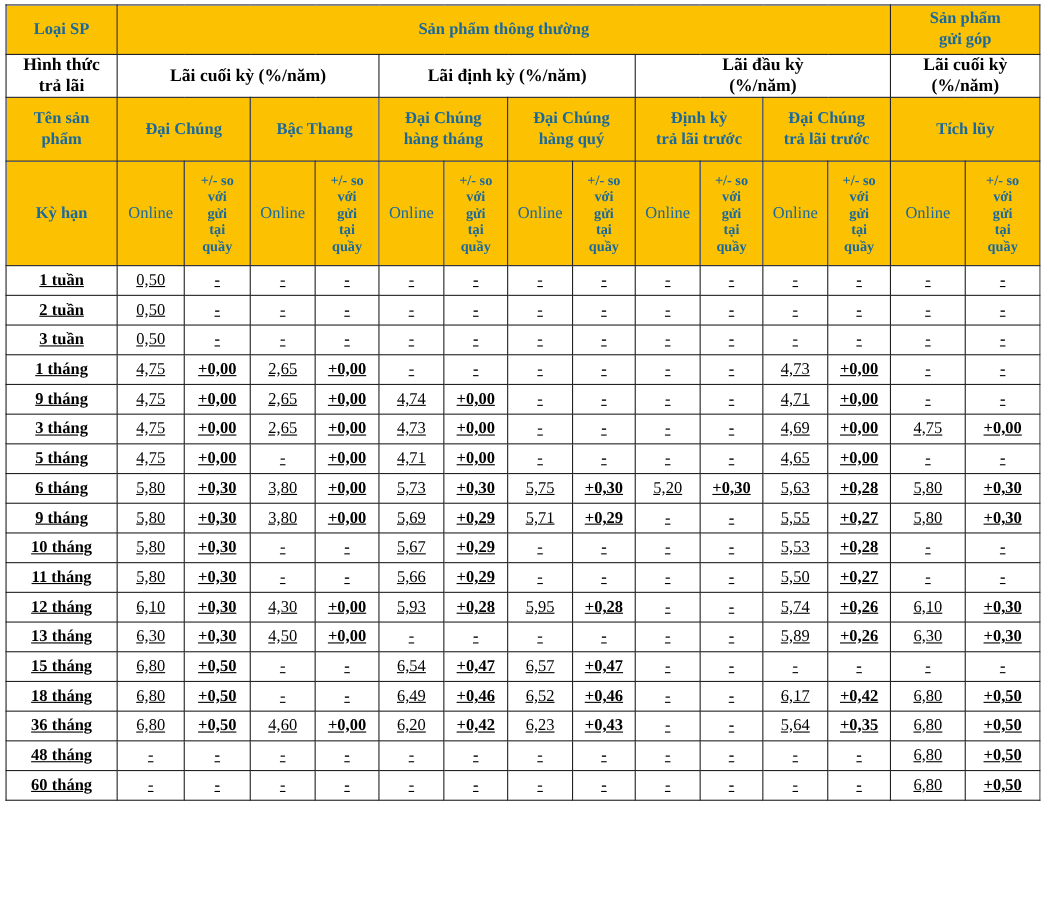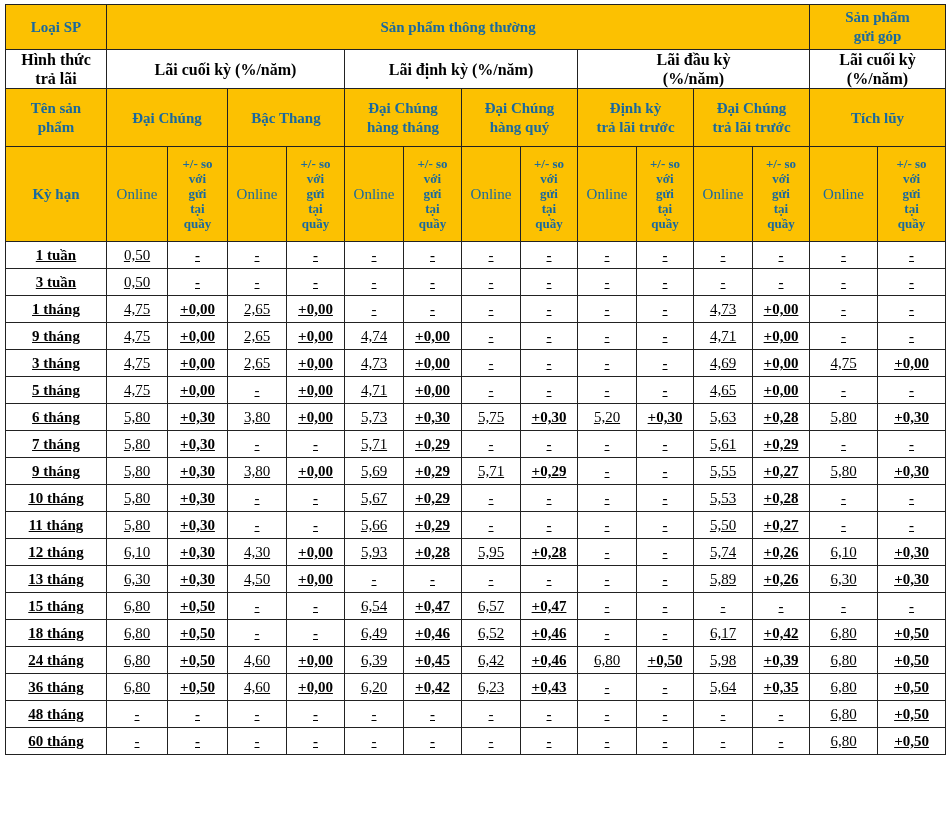--- a/index.html
+++ b/index.html
@@ -166,20 +166,37 @@
         <td class="rate">-</td>
         <td class="delta">-</td>
         <td class="rate">-</td>
         <td class="delta">-</td>
         <td class="rate">-</td>
         <td class="delta">-</td>
         <td class="rate">-</td>
         <td class="delta">-</td>
       </tr>
       <tr>
+        <td class="term">2 tuần</td>
+        <td class="rate">0,50</td>
+        <td class="delta">-</td>
+        <td class="rate">-</td>
+        <td class="delta">-</td>
+        <td class="rate">-</td>
+        <td class="delta">-</td>
+        <td class="rate">-</td>
+        <td class="delta">-</td>
+        <td class="rate">-</td>
+        <td class="delta">-</td>
+        <td class="rate">-</td>
+        <td class="delta">-</td>
+        <td class="rate">-</td>
+        <td class="delta">-</td>
+      </tr>
+      <tr>
         <td class="term">3 tuần</td>
         <td class="rate">0,50</td>
         <td class="delta">-</td>
         <td class="rate">-</td>
         <td class="delta">-</td>
         <td class="rate">-</td>
         <td class="delta">-</td>
         <td class="rate">-</td>
         <td class="delta">-</td>
         <td class="rate">-</td>
@@ -266,37 +283,20 @@
         <td class="rate">5,73</td>
         <td class="delta">+0,30</td>
         <td class="rate">5,75</td>
         <td class="delta">+0,30</td>
         <td class="rate">5,20</td>
         <td class="delta">+0,30</td>
         <td class="rate">5,63</td>
         <td class="delta">+0,28</td>
         <td class="rate">5,80</td>
         <td class="delta">+0,30</td>
-      </tr>
-      <tr>
-        <td class="term">7 tháng</td>
-        <td class="rate">5,80</td>
-        <td class="delta">+0,30</td>
-        <td class="rate">-</td>
-        <td class="delta">-</td>
-        <td class="rate">5,71</td>
-        <td class="delta">+0,29</td>
-        <td class="rate">-</td>
-        <td class="delta">-</td>
-        <td class="rate">-</td>
-        <td class="delta">-</td>
-        <td class="rate">5,61</td>
-        <td class="delta">+0,29</td>
-        <td class="rate">-</td>
-        <td class="delta">-</td>
       </tr>
       <tr>
         <td class="term">9 tháng</td>
         <td class="rate">5,80</td>
         <td class="delta">+0,30</td>
         <td class="rate">3,80</td>
         <td class="delta">+0,00</td>
         <td class="rate">5,69</td>
         <td class="delta">+0,29</td>
         <td class="rate">5,71</td>
@@ -404,37 +404,20 @@
         <td class="rate">6,52</td>
         <td class="delta">+0,46</td>
         <td class="rate">-</td>
         <td class="delta">-</td>
         <td class="rate">6,17</td>
         <td class="delta">+0,42</td>
         <td class="rate">6,80</td>
         <td class="delta">+0,50</td>
       </tr>
       <tr>
-        <td class="term">24 tháng</td>
-        <td class="rate">6,80</td>
-        <td class="delta">+0,50</td>
-        <td class="rate">4,60</td>
-        <td class="delta">+0,00</td>
-        <td class="rate">6,39</td>
-        <td class="delta">+0,45</td>
-        <td class="rate">6,42</td>
-        <td class="delta">+0,46</td>
-        <td class="rate">6,80</td>
-        <td class="delta">+0,50</td>
-        <td class="rate">5,98</td>
-        <td class="delta">+0,39</td>
-        <td class="rate">6,80</td>
-        <td class="delta">+0,50</td>
-      </tr>
-      <tr>
         <td class="term">36 tháng</td>
         <td class="rate">6,80</td>
         <td class="delta">+0,50</td>
         <td class="rate">4,60</td>
         <td class="delta">+0,00</td>
         <td class="rate">6,20</td>
         <td class="delta">+0,42</td>
         <td class="rate">6,23</td>
         <td class="delta">+0,43</td>
         <td class="rate">-</td>

